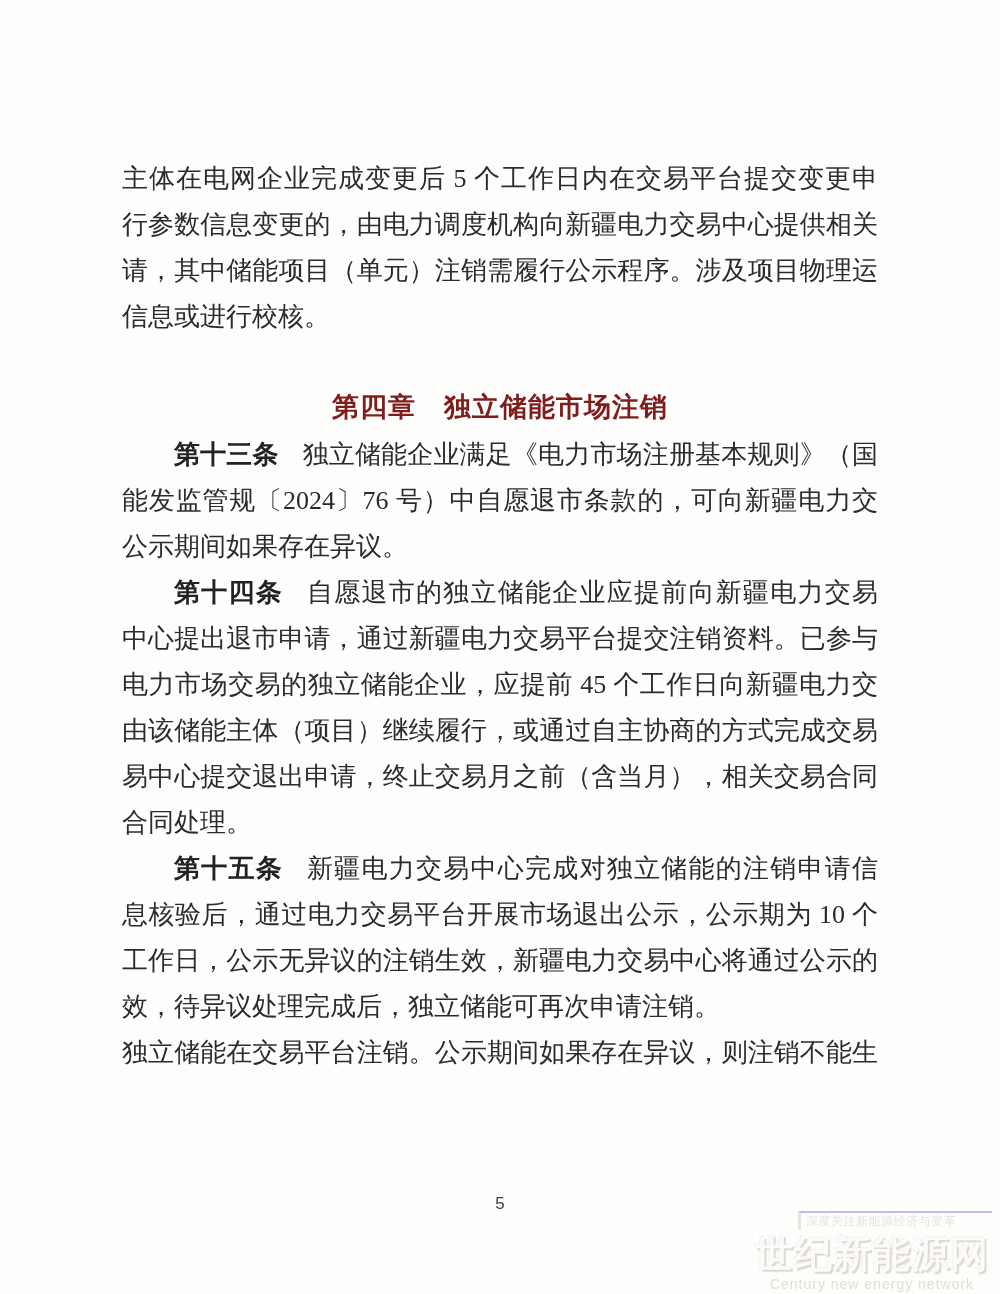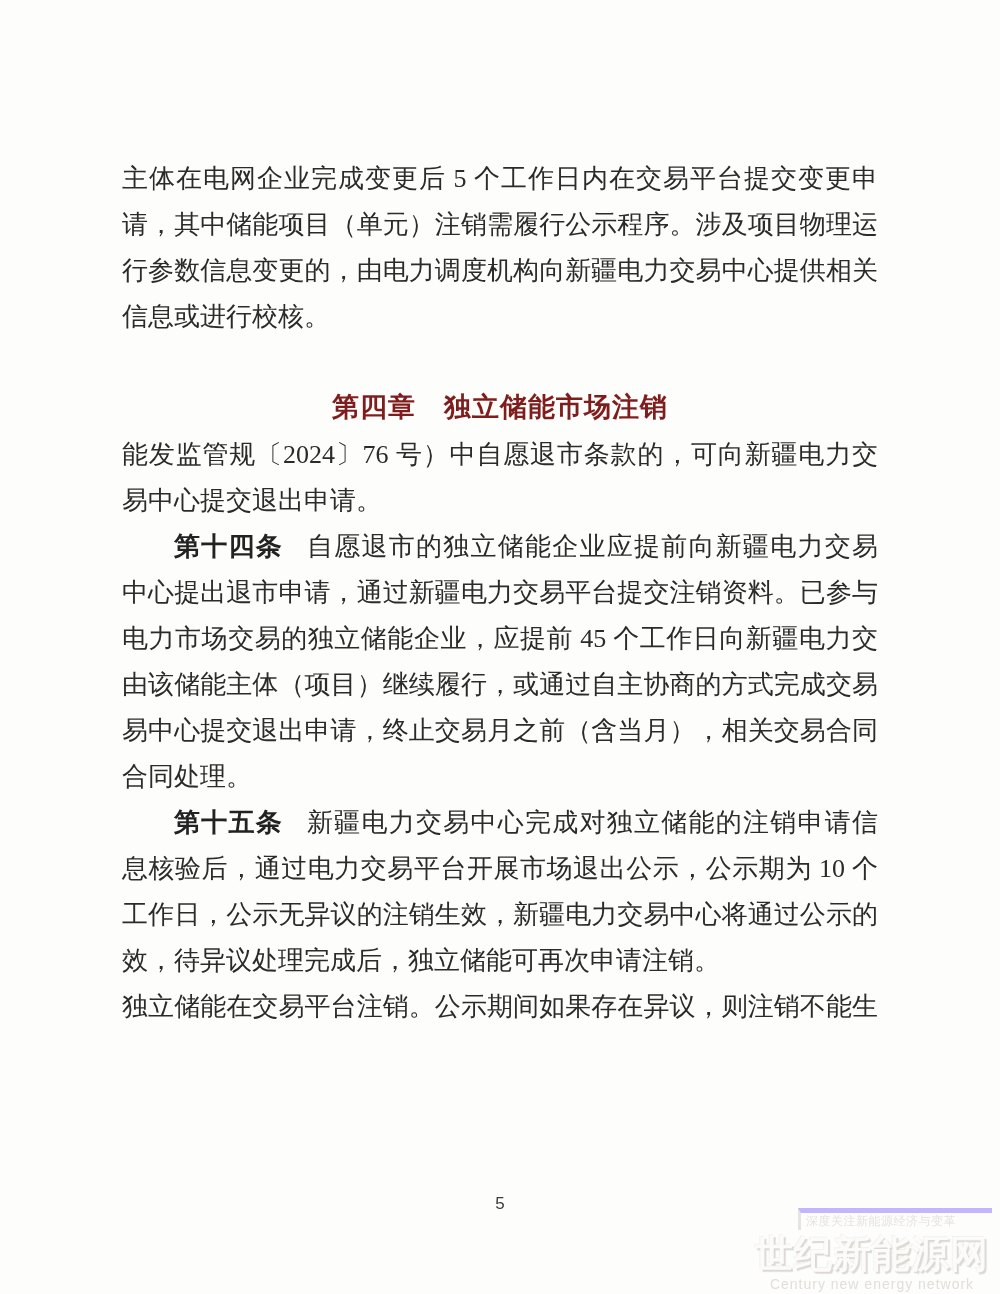--- a/index.html
+++ b/index.html
@@ -70,21 +70,21 @@
     text-align: center;
     font-family: "Liberation Sans", "DejaVu Sans", sans-serif;
     user-select: none;
   }
   .wm-tagline {
     font-size: 12px;
     line-height: 15px;
     text-align: left;
     margin-left: 46px;
     border-left: 3px solid #e7e3df;
-    border-top: 5px solid #c4b5fd;
+    border-top: 2px solid #c4b5fd;
     padding: 1px 0 1px 5px;
     color: #e6e2de;
     white-space: nowrap;
     letter-spacing: 0.5px;
   }
   .wm-logo {
     margin-top: 2px;
     font-size: 38px;
     line-height: 44px;
     font-weight: bold;
@@ -103,30 +103,31 @@
 </style>
 </head>
 <body>
 
 <div class="page">
 
   <div class="content">
 
     <div class="para">
       <div class="line">主体在电网企业完成变更后 5 个工作日内在交易平台提交变更申</div>
+      <div class="line">行参数信息变更的，由电力调度机构向新疆电力交易中心提供相关</div>
       <div class="line">请，其中储能项目（单元）注销需履行公示程序。涉及项目物理运</div>
-      <div class="line">行参数信息变更的，由电力调度机构向新疆电力交易中心提供相关</div>
       <div class="line last">信息或进行校核。</div>
     </div>
 
     <h2 class="chapter">第四章　独立储能市场注销</h2>
 
     <div class="para article">
+      <div class="line first"><span class="article-label">第十三条</span><span>独立储能企业满足《电力市场注册基本规则》（国</span></div>
       <div class="line">能发监管规〔2024〕76 号）中自愿退市条款的，可向新疆电力交</div>
-      <div class="line last">易中心提交退出申请。</div>
+      <div class="line last">公示期间如果存在异议。</div>
     </div>
 
     <div class="para article">
       <div class="line first"><span class="article-label">第十四条</span><span>自愿退市的独立储能企业应提前向新疆电力交易</span></div>
       <div class="line">中心提出退市申请，通过新疆电力交易平台提交注销资料。已参与</div>
       <div class="line">电力市场交易的独立储能企业，应提前 45 个工作日向新疆电力交</div>
       <div class="line">由该储能主体（项目）继续履行，或通过自主协商的方式完成交易</div>
       <div class="line">易中心提交退出申请，终止交易月之前（含当月），相关交易合同</div>
       <div class="line last">合同处理。</div>
     </div>

